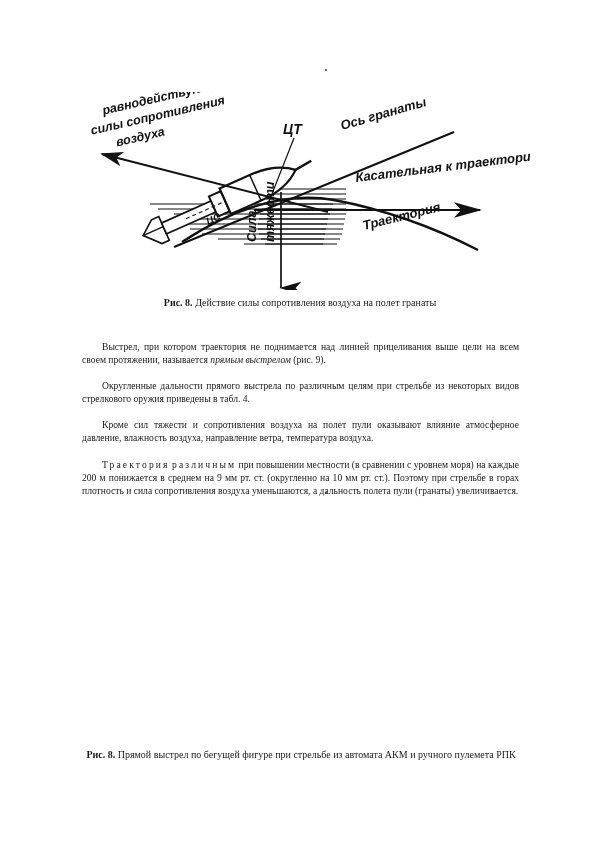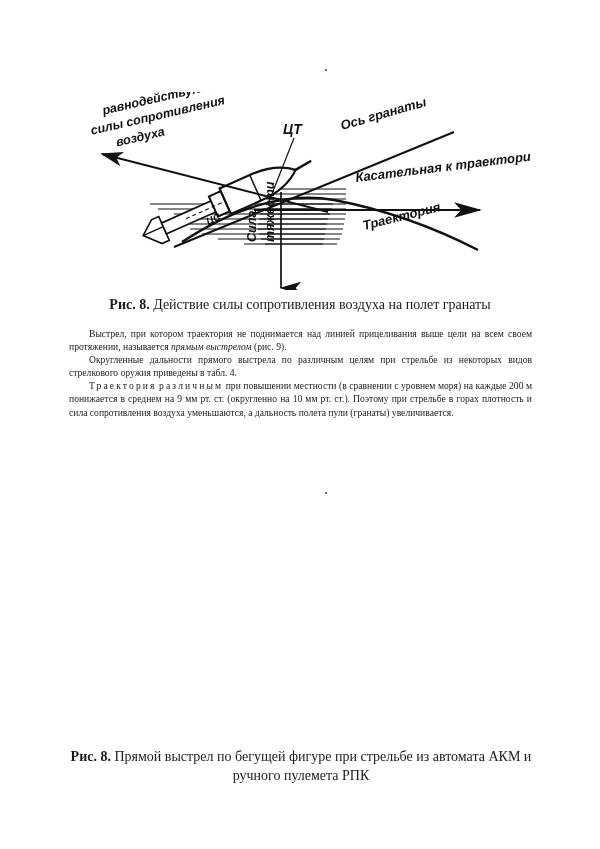--- a/index.html
+++ b/index.html
@@ -44,21 +44,21 @@
     height: 198px;
   }
   .figure8 svg { display: block; width: 100%; height: 100%; }
 
   
   .fig-caption {
     position: absolute;
     left: 60px;
     width: 480px;
     text-align: center;
-    font-size: 14px;
+    font-size: 10px;
     line-height: 1.35;
   }
   .fig-caption .lead { font-weight: bold; }
 
   #caption-fig8 { top: 296px; }
 
   #caption-fig9 {
     top: 748px;
     left: 55px;
     width: 492px;
@@ -69,21 +69,21 @@
     position: absolute;
     left: 69px;
     top: 327px;
     width: 463px;
     font-size: 9.6px;
     line-height: 13.1px;
     text-align: justify;
     text-justify: inter-word;
   }
   .body-text p {
-    margin: 0;
+    margin: 13px;
     text-indent: 20px;
   }
   .italic { font-style: italic; }
   .spaced {
     letter-spacing: 2.1px;
   }
 </style>
 </head>
 <body>
 
@@ -194,20 +194,23 @@
   </div>
 
   <div class="body-text">
     <p>
       <span>Выстрел, при котором траектория не поднимается над линией прицеливания выше цели на всем своем протяжении, называется </span><span class="italic">прямым выстрелом</span><span> (рис. 9).</span>
     </p>
     <p>
       <span>Округленные дальности прямого выстрела по различным целям при стрельбе из некоторых видов стрелкового оружия приведены в табл. 4.</span>
     </p>
     <p>
+      <span>Кроме сил тяжести и сопротивления воздуха на полет пули оказывают влияние атмосферное давление, влажность воздуха, направление ветра, температура воздуха.</span>
+    </p>
+    <p>
       <span class="spaced">Траектория</span><span> </span><span class="spaced">различным</span><span> при повышении местности (в сравнении с уровнем моря) на каждые 200 м понижается в среднем на 9 мм рт. ст. (округленно на 10 мм рт. ст.). Поэтому при стрельбе в горах плотность и сила сопротивления воздуха уменьшаются, а дальность полета пули (гранаты) увеличивается.</span>
     </p>
   </div>
 
   <div class="fig-caption" id="caption-fig9">
     <span class="lead">Рис. 8.</span><span> Прямой выстрел по бегущей фигуре при стрельбе из автомата АКМ и ручного пулемета РПК</span>
   </div>
 
 </div>
 

